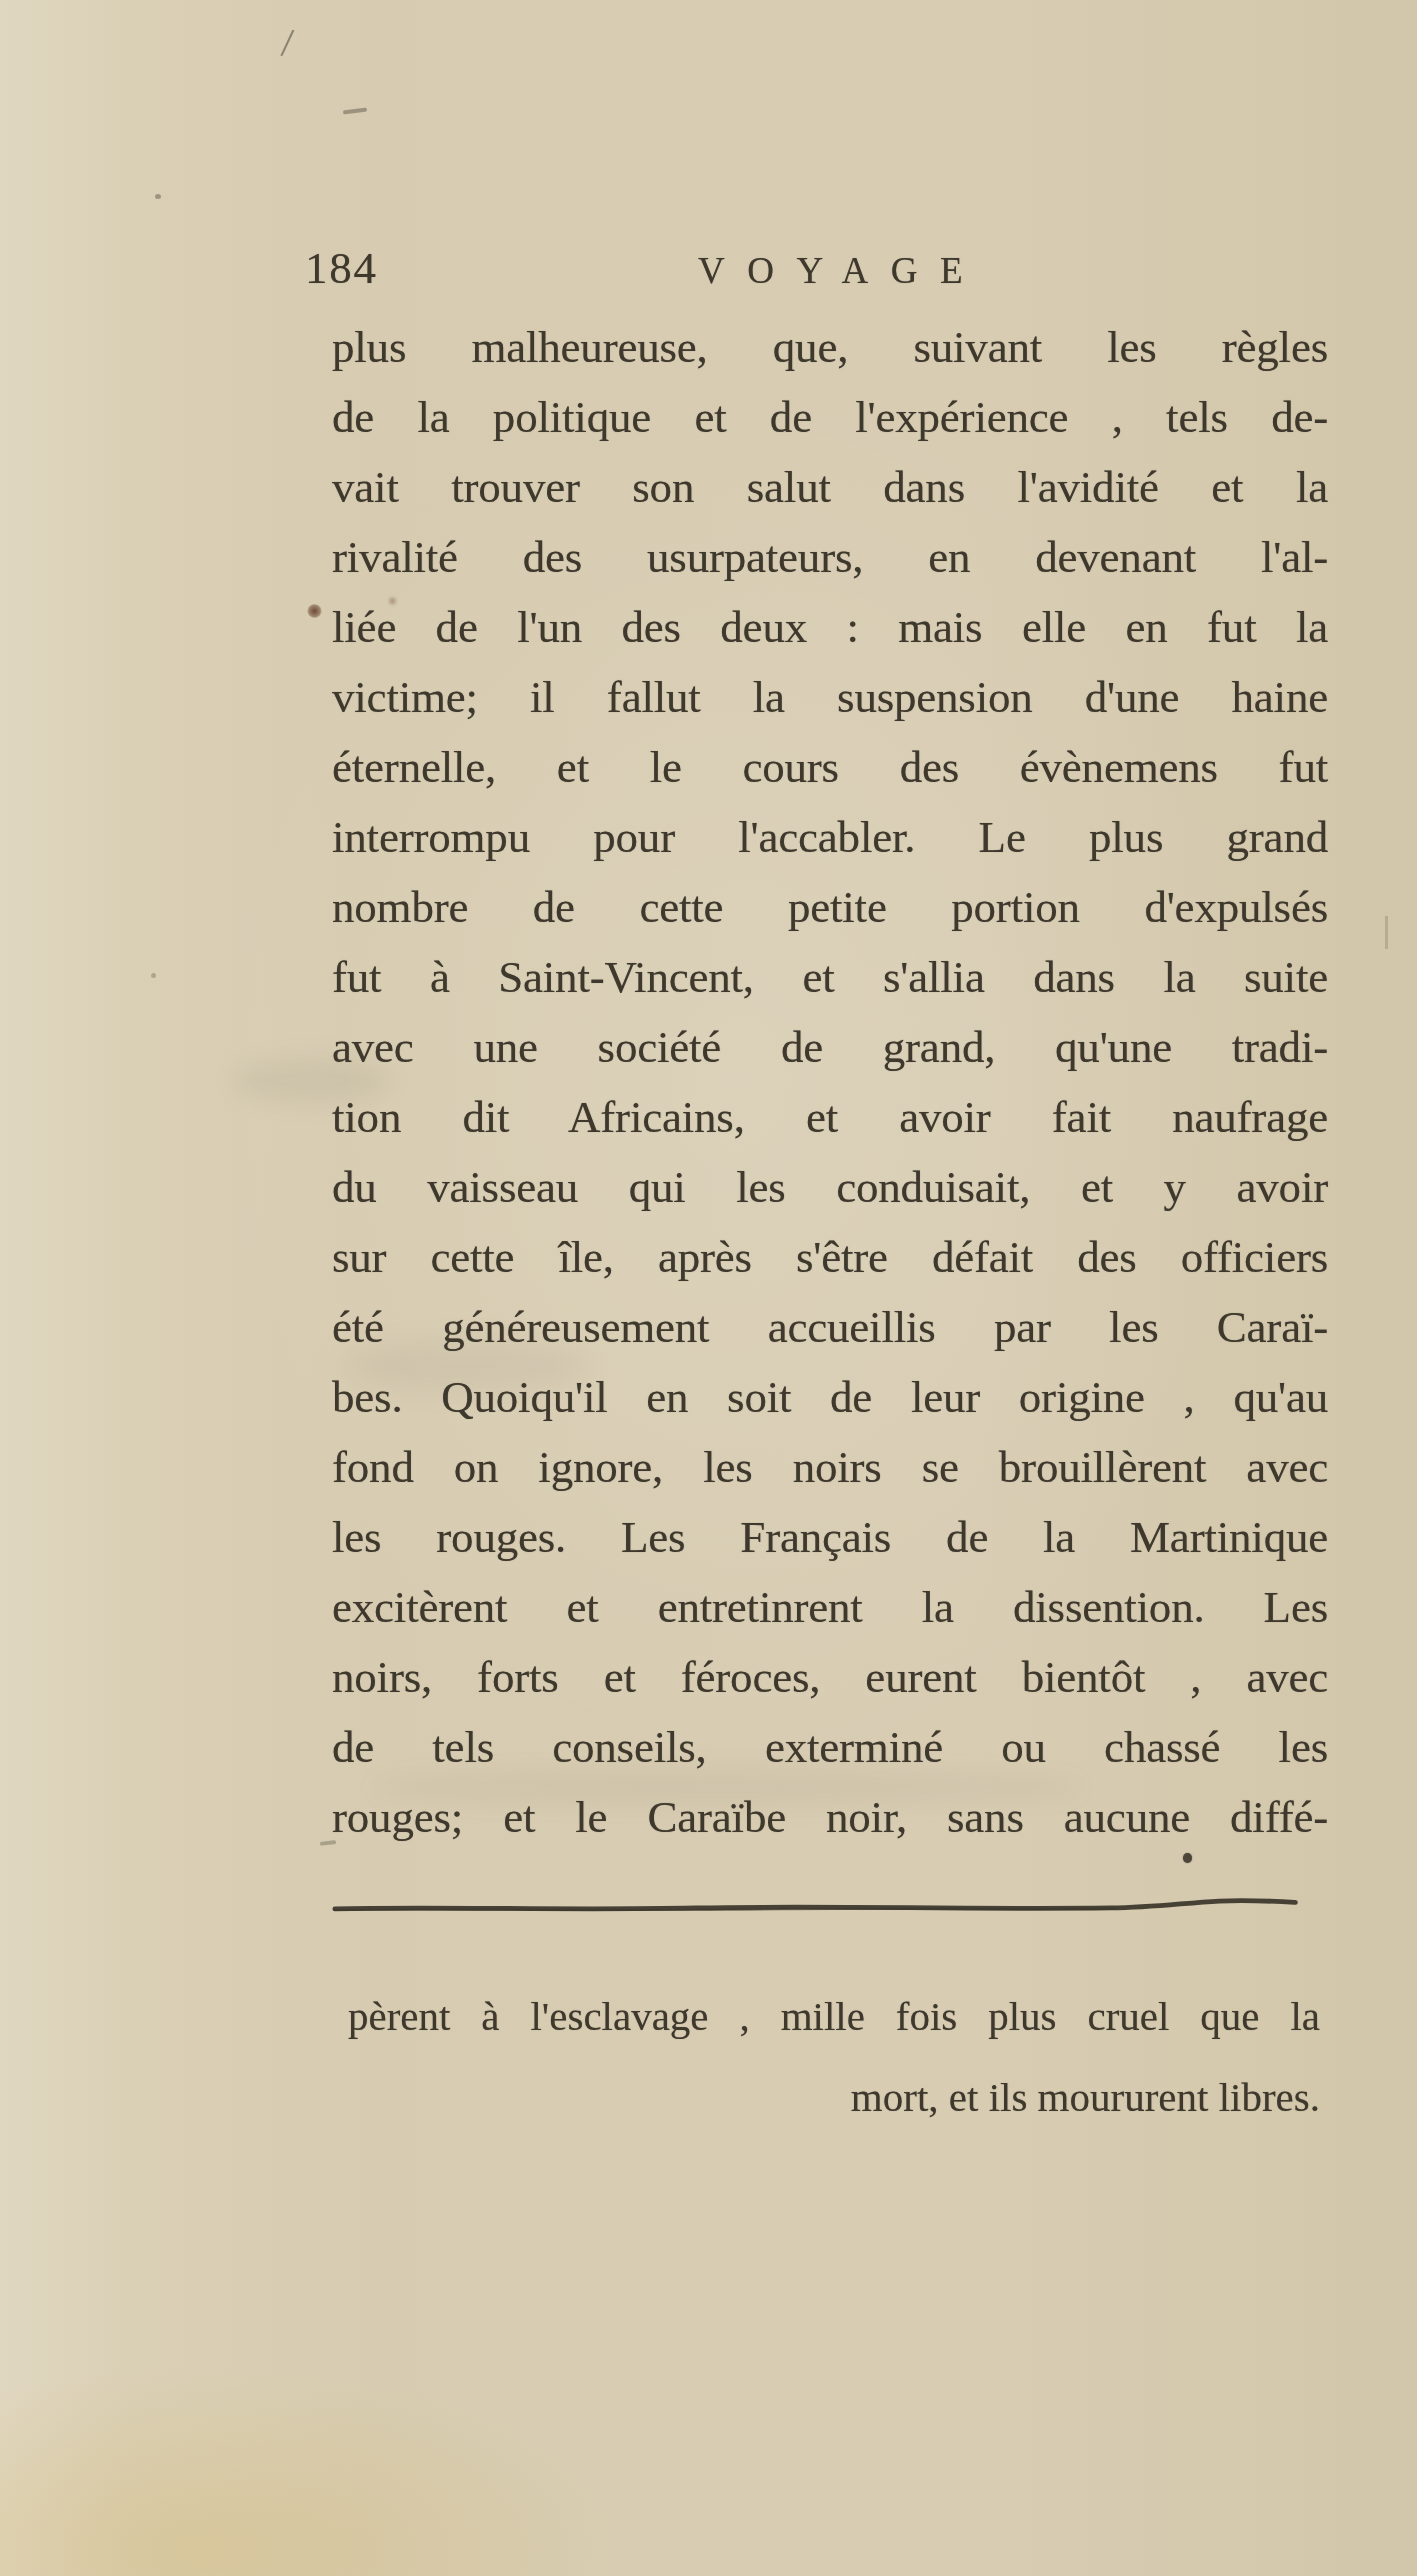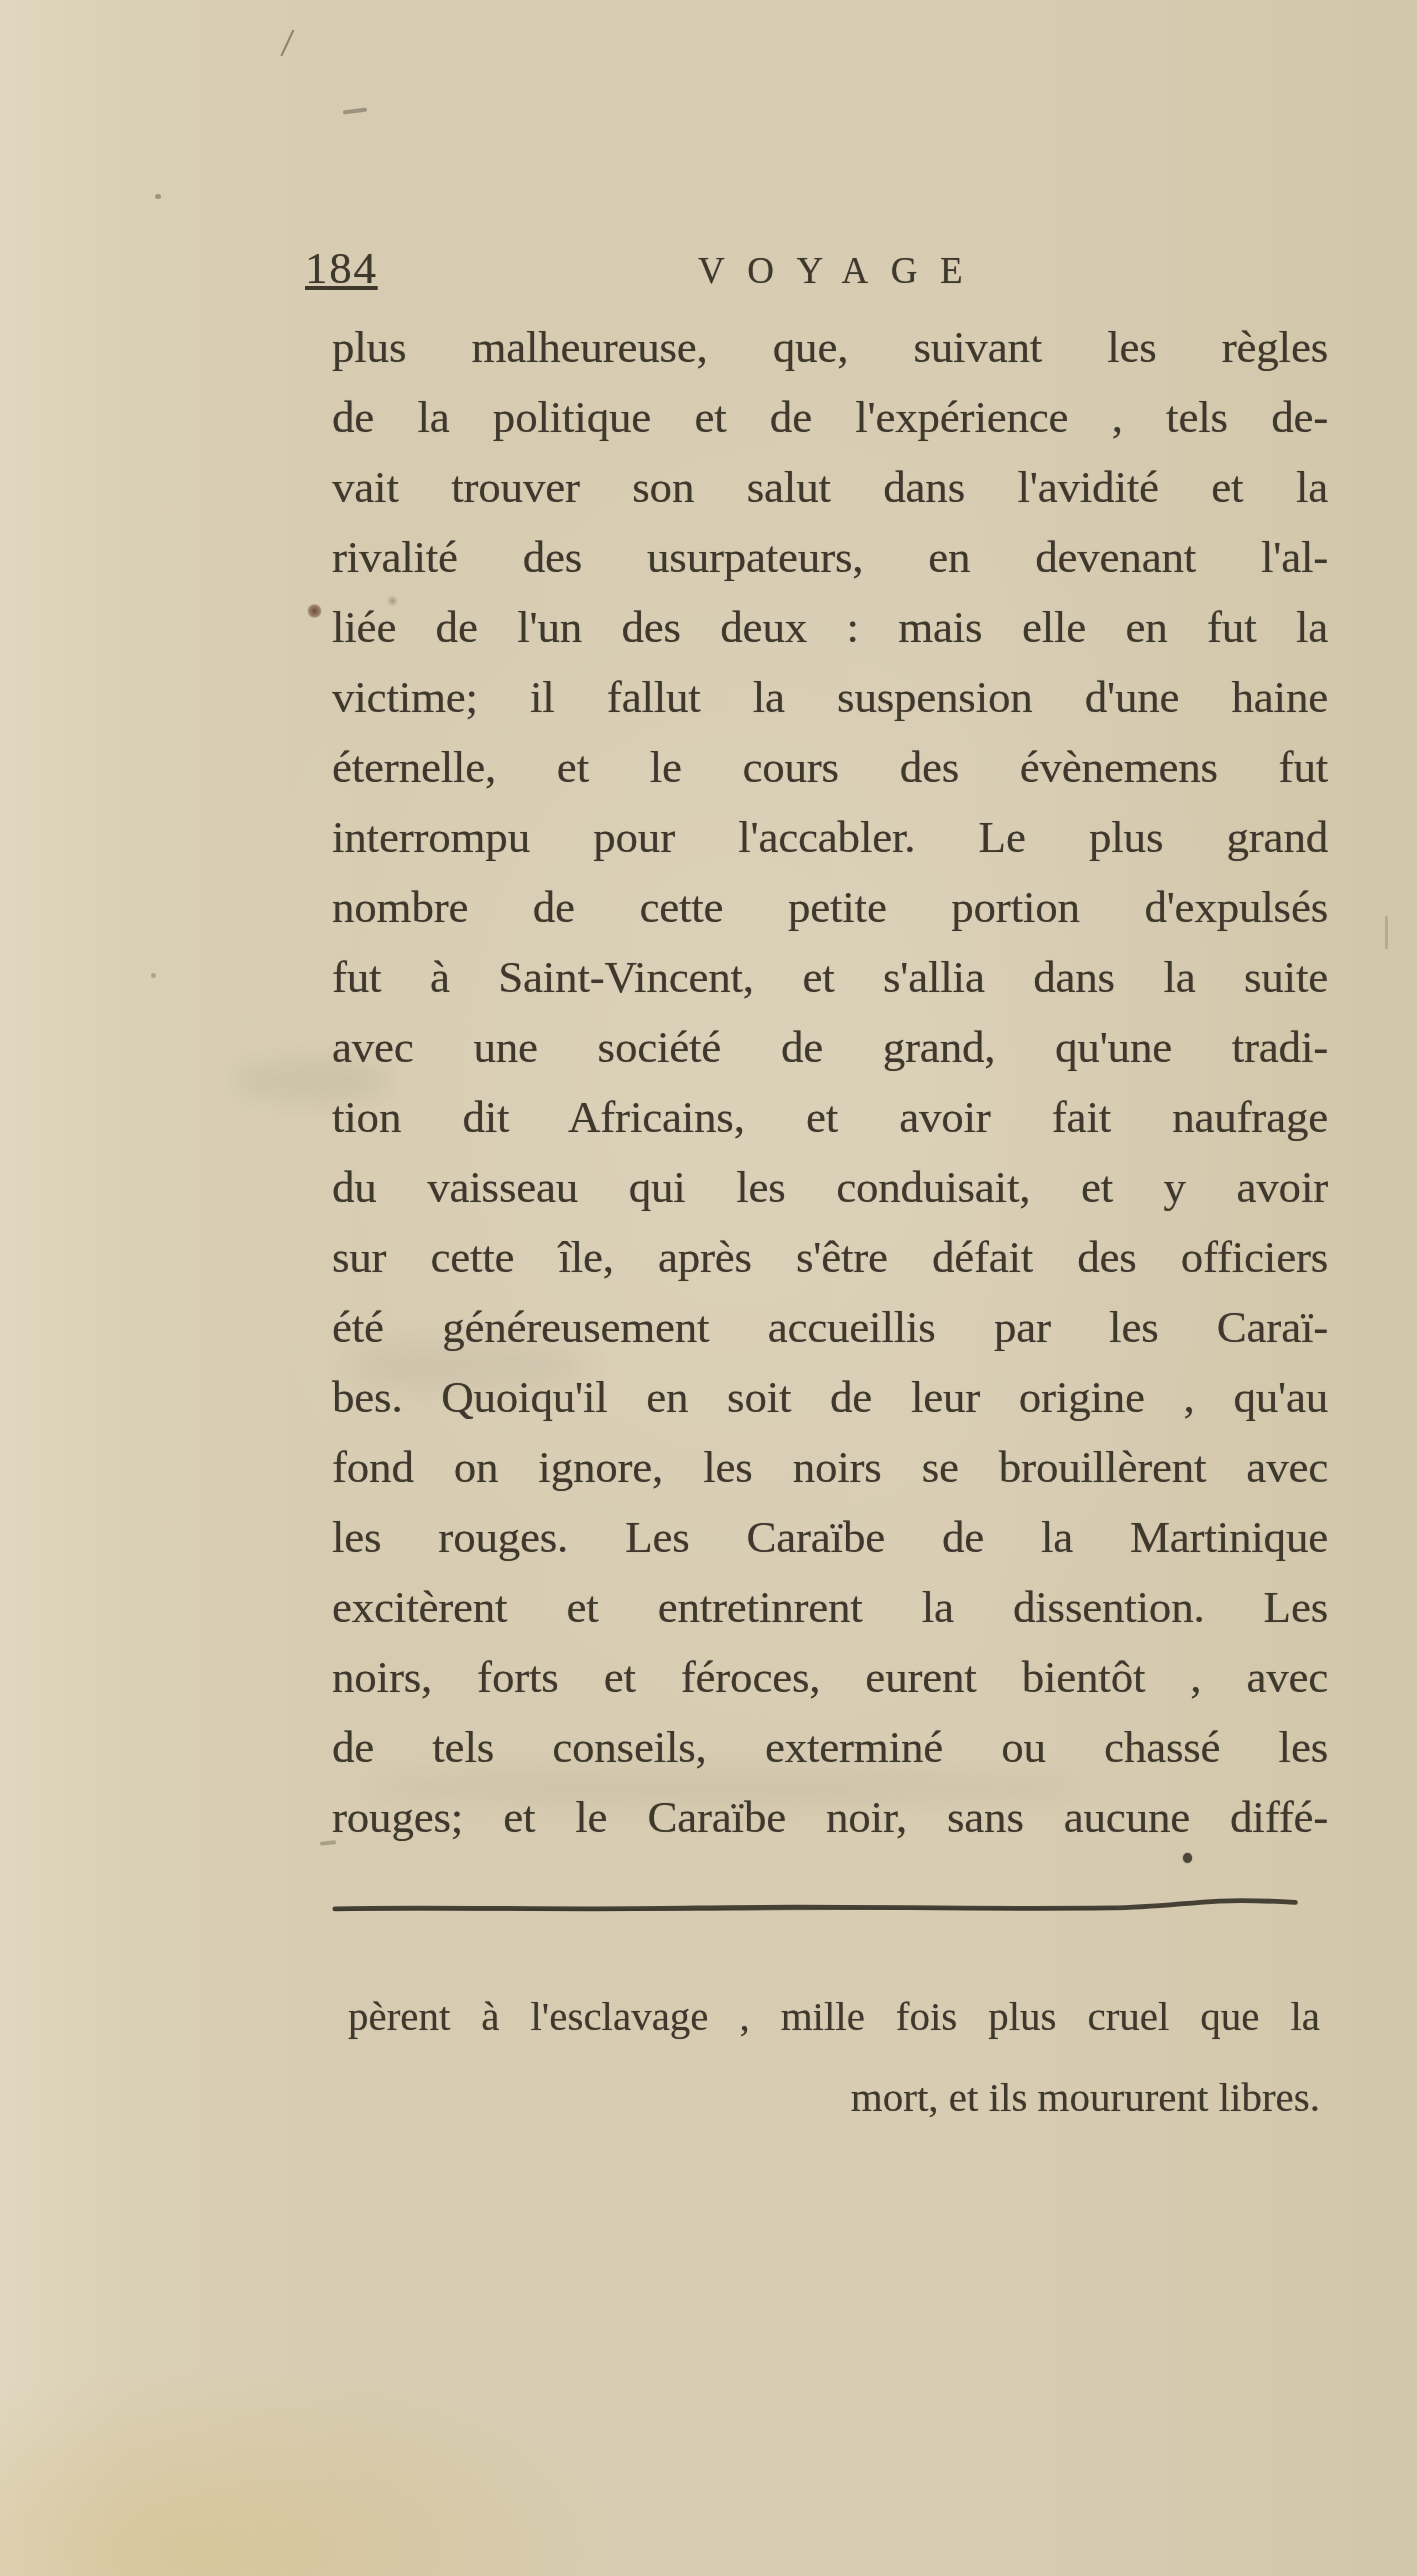--- a/index.html
+++ b/index.html
@@ -17,21 +17,21 @@
       repeating-linear-gradient(0deg, rgba(125,114,92,0.045) 0px, rgba(125,114,92,0.045) 1.7px, rgba(255,255,255,0) 1.7px, rgba(255,255,255,0) 6px),
       repeating-linear-gradient(90deg, rgba(125,114,92,0.03) 0px, rgba(125,114,92,0.03) 2.6px, rgba(255,255,255,0) 2.6px, rgba(255,255,255,0) 9.5px);
     font-family: "Liberation Serif", "DejaVu Serif", serif;
     color: #3e382d;
   }
   .ink { color: #3e382d; text-shadow: 0 0 0.9px rgba(62,56,45,0.55); }
 
   
   .page-number {
     position: absolute; left: 305px; top: 242px;
-    font-size: 45px; letter-spacing: 1.7px; text-decoration: underline;
+    font-size: 45px; letter-spacing: 1.7px;
   }
   .running-title {
     position: absolute; left: 698px; top: 249px;
     font-size: 37px; letter-spacing: 22.5px; font-weight: normal;
   }
 
   
   .body-block {
     position: absolute; left: 332px; top: 312px; width: 996px;
   }
@@ -118,21 +118,21 @@
     <div class="line">interrompu pour l'accabler. Le plus grand</div>
     <div class="line">nombre de cette petite portion d'expulsés</div>
     <div class="line">fut à Saint-Vincent, et s'allia dans la suite</div>
     <div class="line">avec une société de grand, qu'une tradi-</div>
     <div class="line">tion dit Africains, et avoir fait naufrage</div>
     <div class="line">du vaisseau qui les conduisait, et y avoir</div>
     <div class="line">sur cette île, après s'être défait des officiers</div>
     <div class="line">été généreusement accueillis par les Caraï-</div>
     <div class="line">bes. Quoiqu'il en soit de leur origine , qu'au</div>
     <div class="line">fond on ignore, les noirs se brouillèrent avec</div>
-    <div class="line">les rouges. Les Caraïbe de la Martinique</div>
+    <div class="line">les rouges. Les Français de la Martinique</div>
     <div class="line">excitèrent et entretinrent la dissention. Les</div>
     <div class="line">noirs, forts et féroces, eurent bientôt , avec</div>
     <div class="line">de tels conseils, exterminé ou chassé les</div>
     <div class="line">rouges; et le Caraïbe noir, sans aucune diffé-</div>
   </main>
 
   <span class="footnote-marker-dot"></span>
 
   <svg class="rule-svg" width="968" height="22.5" viewBox="0 0 1118 26">
     <path d="M3,16 C120,13 260,18 420,15 C580,12 720,17 900,15 C950,14.5 985,9 1025,7 C1060,5.5 1095,7.5 1113,8.5" fill="none" stroke="#3a342a" stroke-width="5.5" stroke-linecap="round" opacity="0.92"></path>

